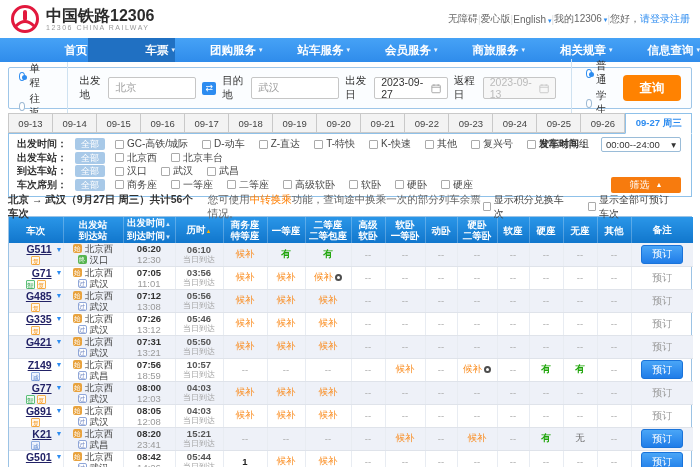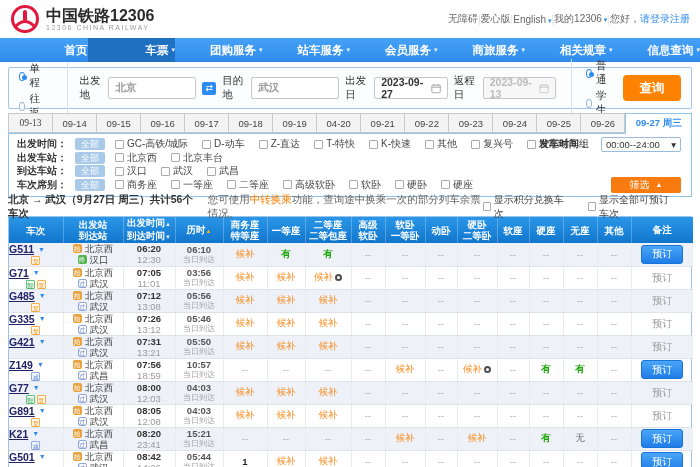--- a/index.html
+++ b/index.html
@@ -30,32 +30,32 @@
 
   
   .search-panel { margin:5px 8px 0; border:1px solid #9fc6e8; background:#fbfdff; border-radius:2px; height:42px; display:flex; align-items:center; padding:0 10px; }
   .trip-radios { display:flex; flex-direction:column; gap:2px; padding-right:24px; border-right:1px solid #cfe2f1;margin-top:6px; }
   .radio-row { display:flex; align-items:center; gap:4px; font-size:10.5px; color:#333; cursor:pointer; }
   .rad { width:9px; height:9px; border:1px solid #9bb8d3; border-radius:50%; background:#fff; display:inline-block; position:relative; }
   .rad.on { border-color:#2d8cf0; }
   .rad.on::after { content:""; position:absolute; left:2px; top:2px; width:5px; height:5px; border-radius:50%; background:#2d8cf0; }
   .fields { display:flex; align-items:center; gap:6px; padding-left:12px; }
   .flabel { font-size:10.5px; color:#333; }
-  .fld { height:22px; border:1px solid #c6c6c6; background:#fff; border-radius:2px; font-size:10.5px; padding:3px 6px; display:flex; align-items:center;font-weight:bold; }
+  .fld { height:22px; border:1px solid #c6c6c6; background:#fff; border-radius:2px; font-size:10.5px; padding:3px 6px; display:flex; align-items:center; }
   .city { width:88px; color:#9a9a9a; }
   .date-fld { width:96px; justify-content:space-between; color:#333; }
   .date-fld.dis { color:#bbb; background:#f7f7f7; }
   .swap { width:19px; height:13px; background:#2d8cf0; color:#fff; border-radius:2px; font-size:9px; line-height:13px; text-align:center; cursor:pointer; }
   .pass-radios { display:flex; flex-direction:column; gap:2px; margin-left:14px; padding-left:14px; border-left:1px solid #cfe2f1; }
   .query-btn { margin-left:14px; width:84px; height:26px; background:#ff8201; color:#fff; font-size:12.5px; font-weight:bold; border:none; border-radius:4px; cursor:pointer; }
 
   
   .date-tabs { display:flex; margin:4px 8px 0; height:20px; position:relative; z-index:2; }
   .tab { flex:1; background:#f3f3f3; border:1px solid #c9c9c9; border-left:none; font-size:9.5px; color:#444; display:flex; align-items:center; justify-content:center; cursor:pointer; }
-  .tab:first-child { border-left:1px solid #c9c9c9;font-family:Liberation Serif, serif; }
+  .tab:first-child { border-left:1px solid #c9c9c9; }
   .tab.active { flex:1.5; background:#fff; color:#2d8cf0; font-weight:bold; border:1px solid #8fc1e9; border-bottom:1px solid #fff; margin-bottom:-1px; }
 
   
   .filter-box { margin:0 8px; border:1px solid #8fc1e9; background:#fff; padding:3px 8px 4px; }
   .frow { display:flex; align-items:center; height:12.5px; margin:1px 0; font-size:10px; color:#444; position:relative; }
   .flab { font-weight:bold; color:#333; width:58px; }
   .all-badge { background:#a8c9e8; color:#fff; border-radius:2px; padding:0 6px; height:12px; line-height:12px; font-size:9px; margin-right:10px; cursor:pointer; }
   .opt { display:flex; align-items:center; gap:3px; margin-right:14px; cursor:pointer; }
   .cb { width:9px; height:9px; border:1px solid #aaa; background:#fff; border-radius:1px; display:inline-block; }
   .time-sel-wrap { position:absolute; right:2px; display:flex; align-items:center; gap:4px; }
@@ -73,21 +73,21 @@
   
   .tbl-wrap { margin:0 8px; border:1px solid #9cc3e5; border-bottom:none; }
   table { border-collapse:collapse; table-layout:fixed; width:682px; }
   thead th { background:linear-gradient(#2a96e8,#1176cc); color:#fff; font-size:9.5px; font-weight:bold; height:25px; line-height:11px; border-right:1px solid rgba(255,255,255,.25); }
   thead th:last-child { border-right:none;font-family:Liberation Serif, serif; }
   .arr-up { color:#d7ecfd; font-size:6px; } .arr-dn { color:#d7ecfd; font-size:6px; }
   .arr-act { color:#ffb300; font-size:6px; }
   tbody td { height:23px; text-align:center; font-size:9.5px; border-right:1px solid #e8ecf2; border-bottom:1px solid #dfe3ea; vertical-align:middle; padding:0; }
   tbody td:last-child { border-right:none; }
   tr.stripe td { background:#eef1f8; }
-  .trainno { display:flex; align-items:center; justify-content:flex-start; gap:4px; }
+  .trainno { display:flex; align-items:center; justify-content:flex-end; gap:4px;margin-left:40px; }
   .train-link { font-weight:bold; font-size:10.5px; color:#222266; text-decoration:underline; cursor:pointer; }
   .tcaret { color:#2d8cf0; font-size:7px; cursor:pointer; }
   .badges { display:flex; justify-content:center; gap:2px; margin-top:1px; height:9px; }
   .badge { width:9px; height:9px; font-size:6.5px; line-height:9px; border-radius:1px; }
   .b-fu { color:#f59a23; border:1px solid #f5b04d; background:#fff7ec; }
   .b-zhi { color:#2f9e4c; border:1px solid #5cc07a; background:#effaf1; }
   .b-jian { color:#5b86cf; border:1px solid #8fadе0; border:1px solid #8fade0; background:#eff4fd; }
   .sta-line { display:flex; align-items:center; justify-content:center; gap:3px; line-height:11px; color:#444; }
   .sic { width:9px; height:9px; border-radius:2px; font-size:6.5px; line-height:9px; color:#fff; }
   .ic-start { background:#e8a23d; }
@@ -221,21 +221,21 @@
   </div>
 
   <div class="date-tabs" id="datetabs">
       <div class="tab">09-13</div>
       <div class="tab">09-14</div>
       <div class="tab">09-15</div>
       <div class="tab">09-16</div>
       <div class="tab">09-17</div>
       <div class="tab">09-18</div>
       <div class="tab">09-19</div>
-      <div class="tab">04-20</div>
+      <div class="tab">09-20</div>
       <div class="tab">09-21</div>
       <div class="tab">09-22</div>
       <div class="tab">09-23</div>
       <div class="tab">09-24</div>
       <div class="tab">09-25</div>
       <div class="tab">09-26</div>
       <div class="tab active">09-27 周三</div>
     </div>
 
   <div class="filter-box" id="filterbox">

